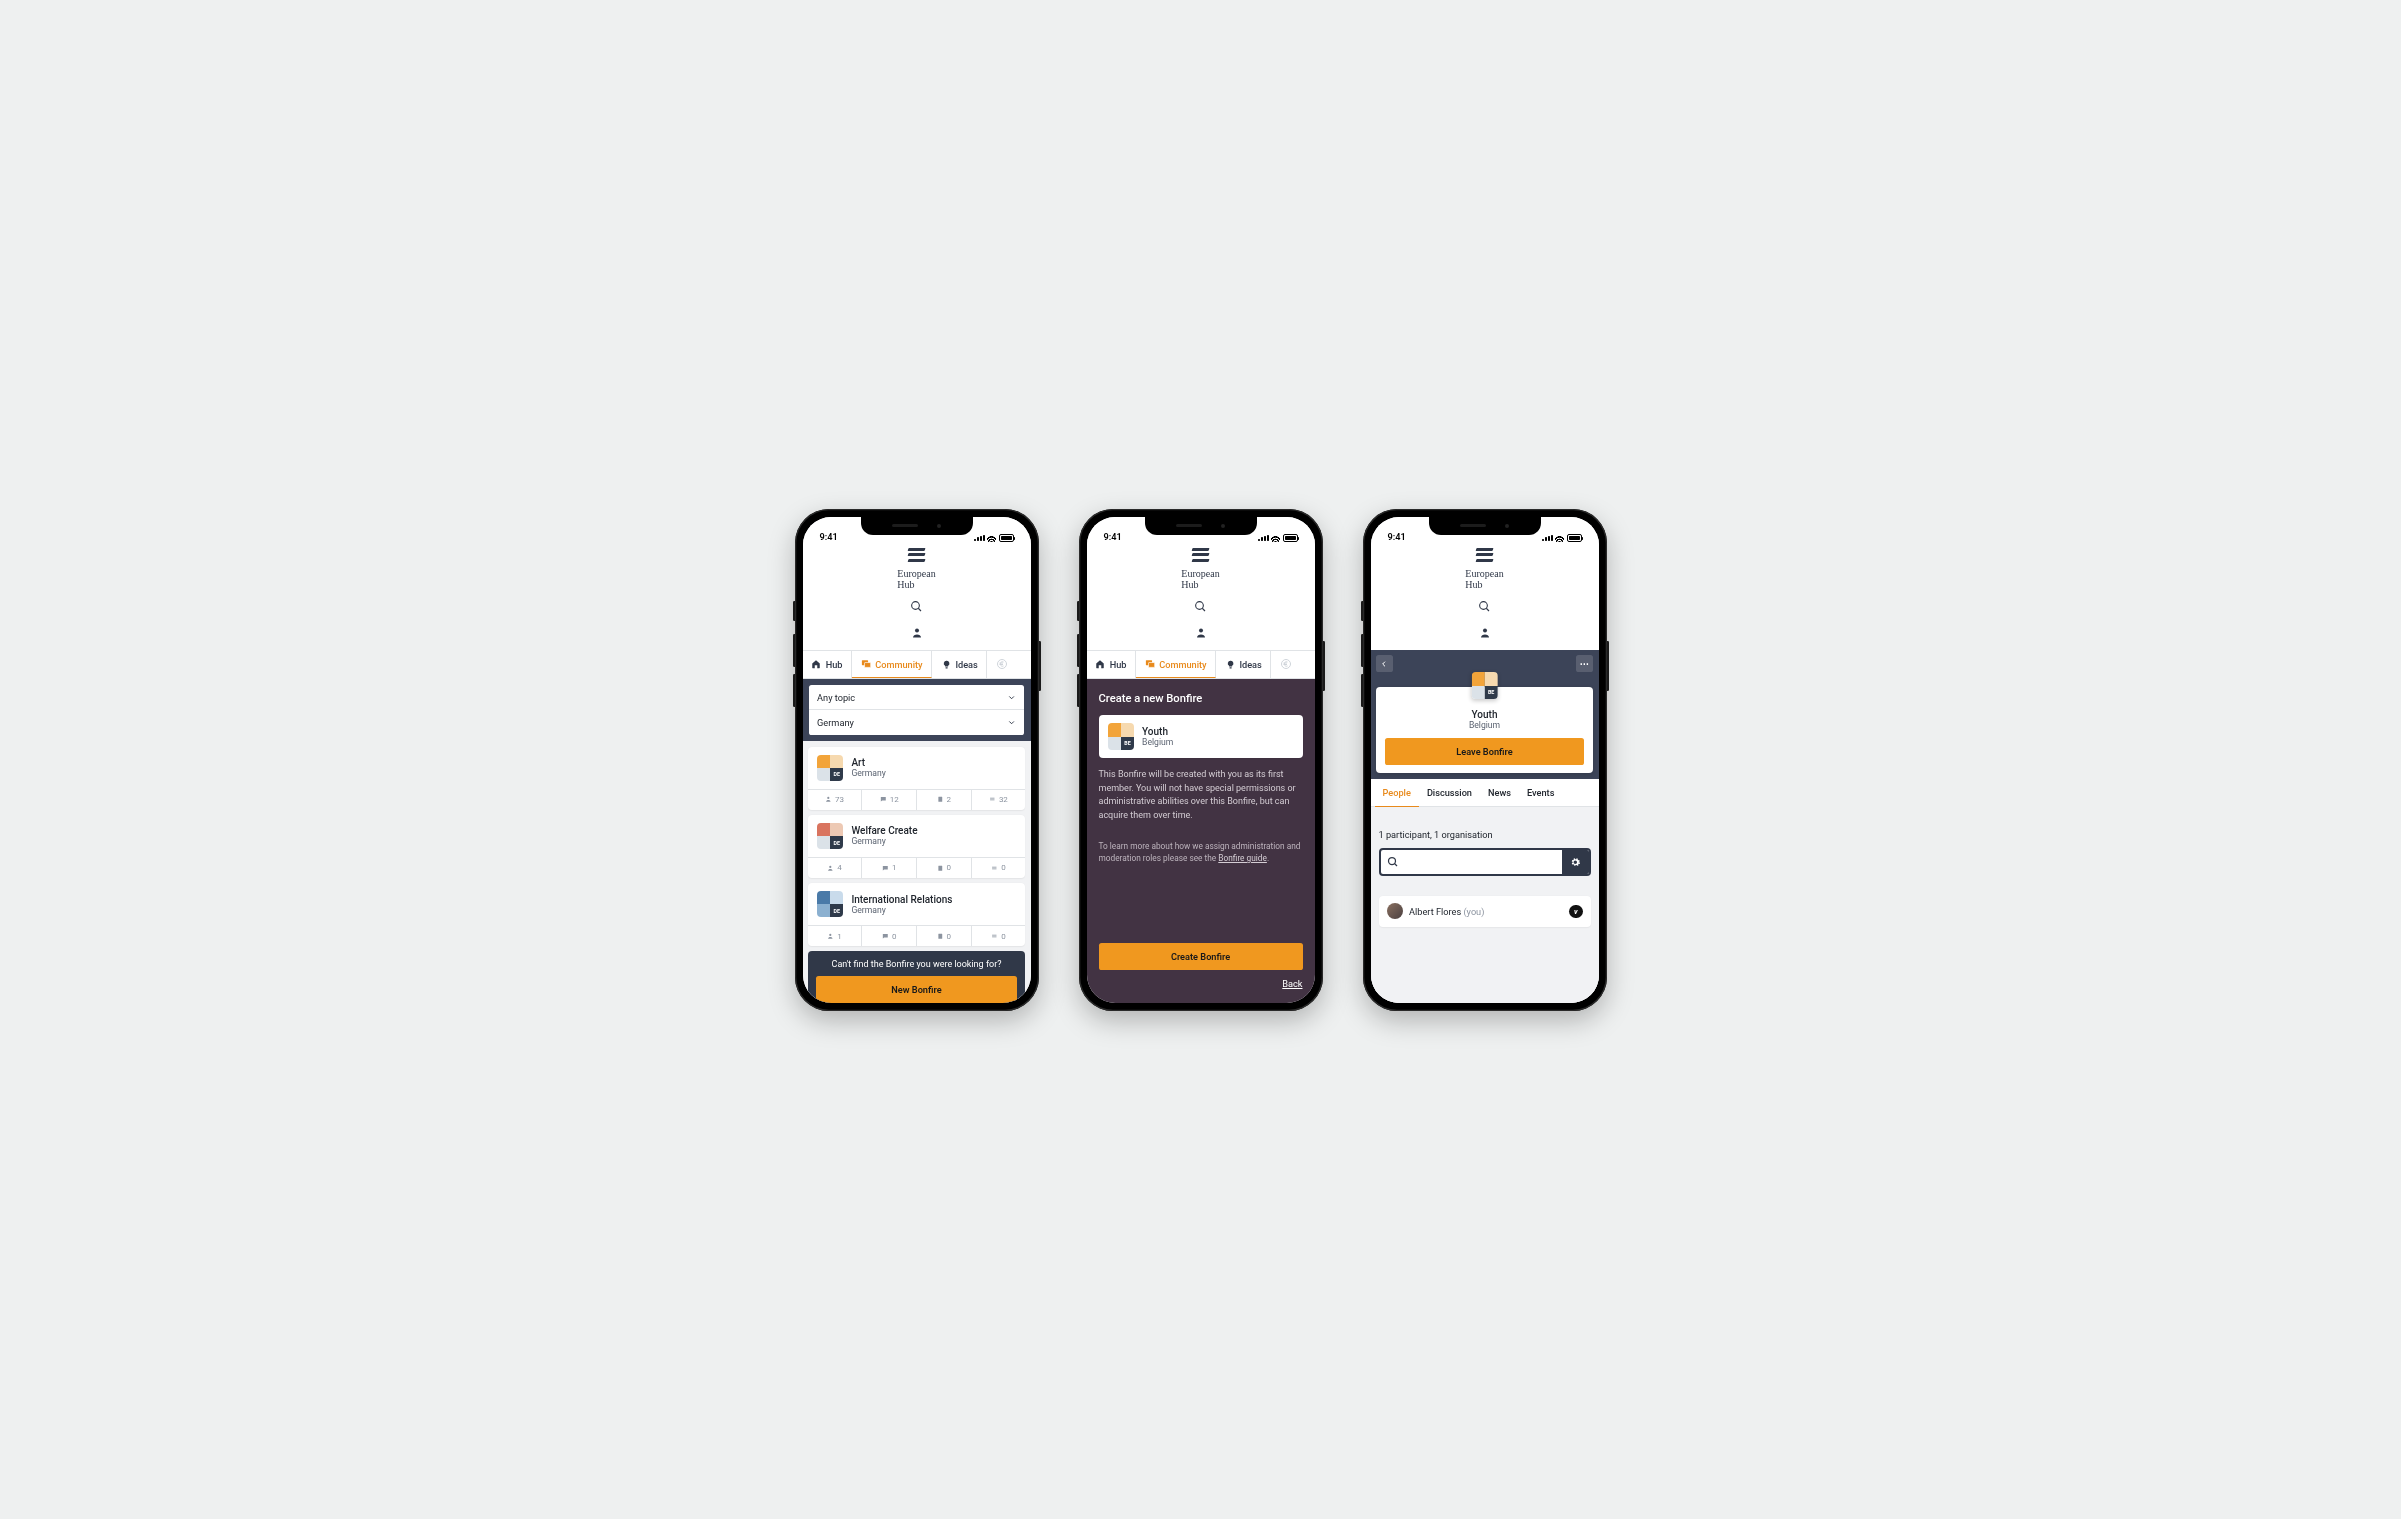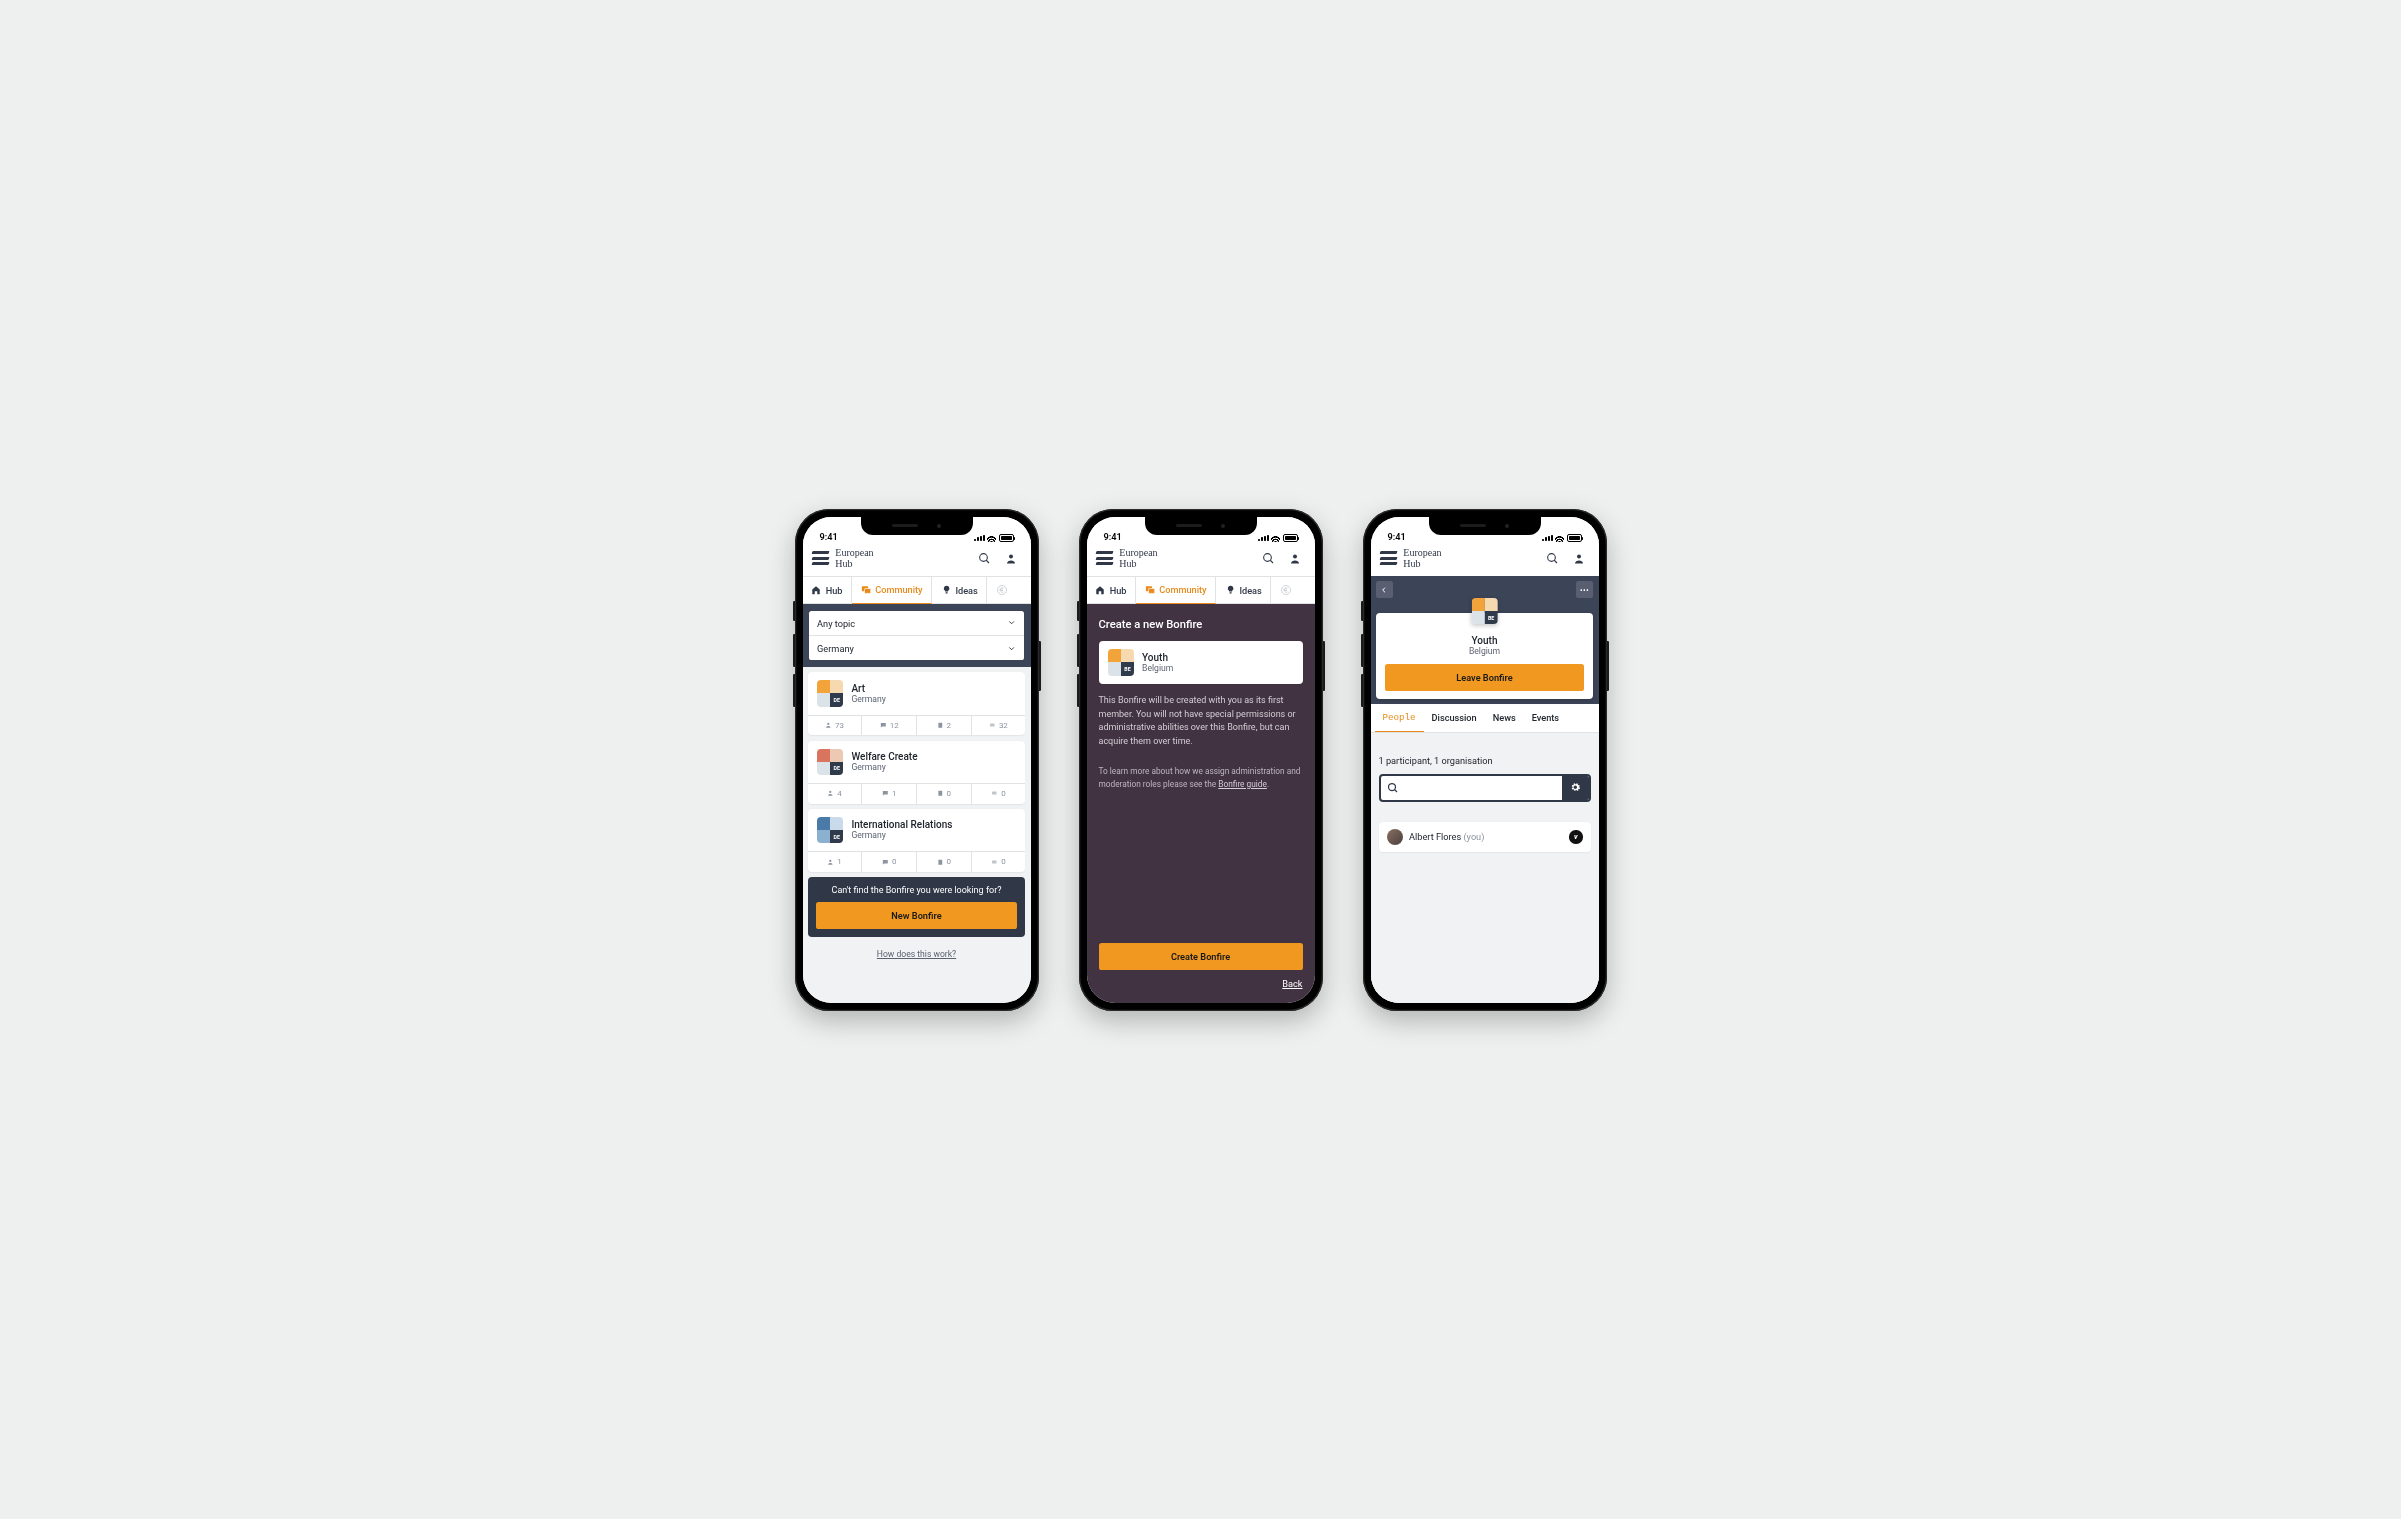--- a/index.html
+++ b/index.html
@@ -97,21 +97,21 @@
   .wifi::before { content:""; position:absolute; inset:0; background:
     radial-gradient(circle at 50% 100%, #000 1px, transparent 1.3px),
     radial-gradient(circle at 50% 100%, transparent 2px, #000 2.3px, #000 3.3px, transparent 3.6px),
     radial-gradient(circle at 50% 100%, transparent 4.3px, #000 4.6px, #000 5.6px, transparent 6px);
   }
   .batt { width:14.5px; height:7.3px; border:0.7px solid #000; border-radius:2px; position:relative; padding:0.7px;}
   .batt::after { content:""; position:absolute; right:-2px; top:2px; width:1.3px; height:2.6px; background:#000; border-radius:0 0.7px 0.7px 0;}
   .batt i { display:block; width:100%; height:100%; background:#000; border-radius:0.7px;}
   
   .header {
-    display:flex; align-items:center; padding: 5.3px 9.2px 6.6px; background:#fff; gap:6.6px;
+    display:flex; align-items:center; padding: 5.3px 9.2px 6.6px; background:#fff; gap:6.6px;flex-direction:column;
   }
   .logo { width:17px; height:14.5px; display:flex; flex-direction:column; gap:2px; }
   .logo i { height:3.3px; background:var(--c-dark); transform:skewX(-18deg); border-radius:0.7px;}
   .brand { font-family: Georgia, serif; line-height:1.05; color:var(--c-dark); font-size:10px; flex:1;}
   .header .icon-btn { width:20px; height:20px; display:flex; align-items:center; justify-content:center; color:var(--c-dark); }
   
   .tabs {
     display:flex; background:#fff; border-top:0.7px solid var(--c-border); border-bottom:0.7px solid var(--c-border);
   }
   .tab {
@@ -171,21 +171,21 @@
   .hero-bar { display:flex; justify-content:space-between; margin-bottom:2.6px;}
   .sq-btn { width:17px; height:17px; background:rgba(255,255,255,.15); border-radius:2.6px; display:flex; align-items:center; justify-content:center; color:#fff; font-size:9.2px;}
   .hero-card {
     background:#fff; border-radius:4px; margin:-1.3px 0 0; padding:22.5px 9.2px 8px; text-align:center; position:relative; box-shadow:0 1.3px 4px rgba(0,0,0,.15);
   }
   .hero-card .badge { position:absolute; top:-14.5px; left:50%; transform:translateX(-50%); box-shadow:0 1.3px 4px rgba(0,0,0,.2); border-radius:4px;}
   .subtabs {
     display:flex; background:#fff; border-bottom:0.7px solid var(--c-border); padding:0 4px;
   }
   .subtab { padding:8px 8px; font-size:9.2px; font-weight:500; color:var(--c-text);}
-  .subtab.active { color:var(--c-orange); border-bottom:1.3px solid var(--c-orange); margin-bottom:-0.7px;font-family:Liberation Mono, monospace;}
+  .subtab.active { color:var(--c-orange); border-bottom:1.3px solid var(--c-orange); margin-bottom:-0.7px;}
   .sec3 { padding:22px 8px; background:var(--c-screen-bg2); flex:1;}
   .searchbar {
     display:flex; border:2px solid var(--c-dark); border-radius:4px; overflow:hidden; background:#fff;
   }
   .searchbar .sinput { flex:1; padding:6px 6.6px; display:flex; align-items:center; gap:5.3px;}
   .searchbar .sgear { width:26.4px; background:var(--c-dark); color:#fff; display:flex; align-items:center; justify-content:center;}
   .person-row {
     background:#fff; border-radius:4px; padding:7.3px 8px; display:flex; align-items:center; gap:6.6px; margin-top:20px; box-shadow:0 0.7px 1.3px rgba(0,0,0,.05);
   }
   .avatar { width:16px; height:16px; border-radius:50%; background:linear-gradient(135deg,#8a7060,#4a4040); flex:0 0 16px;}

